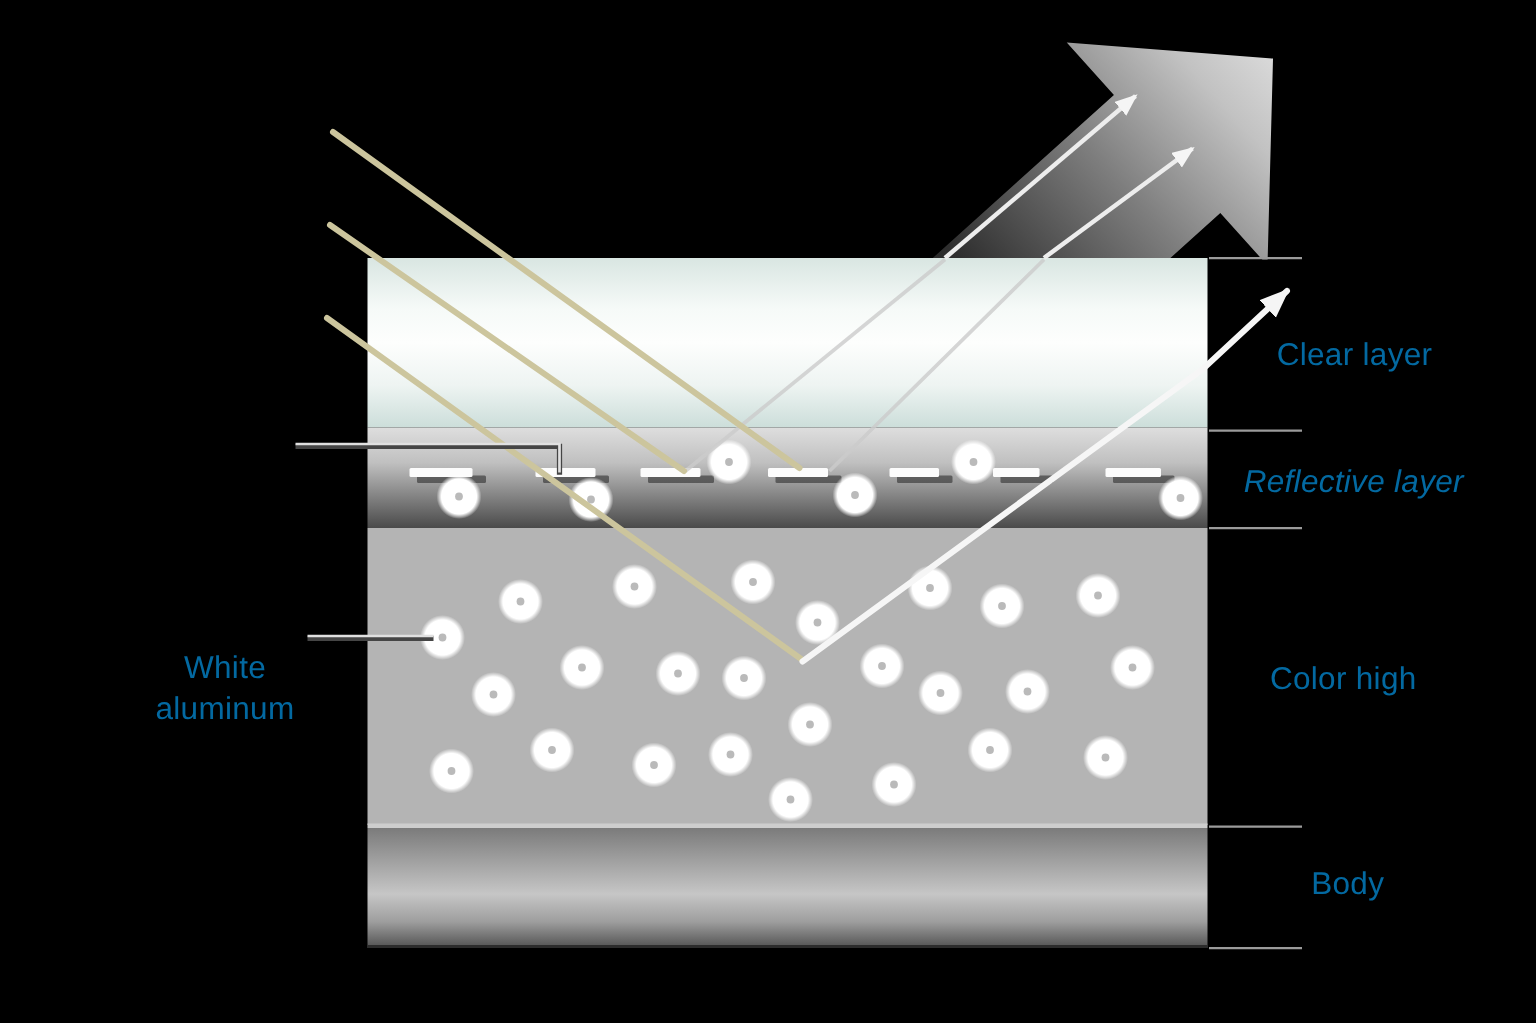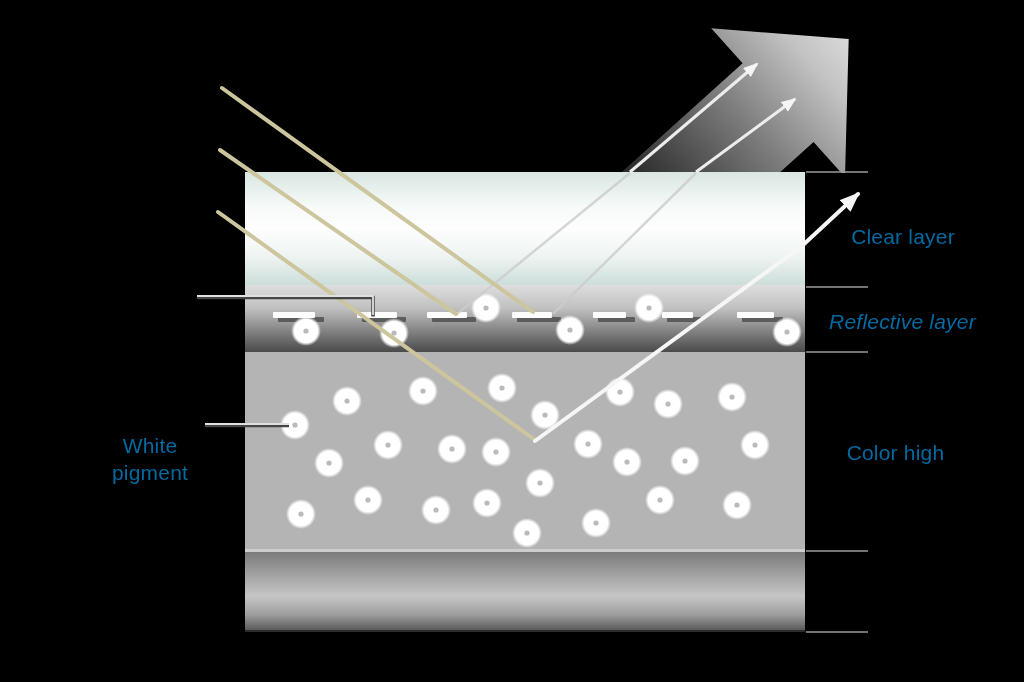--- a/index.html
+++ b/index.html
@@ -189,19 +189,20 @@
         <polyline points="205,424 289,424" fill="none" stroke="#454545" stroke-width="3.5" transform="translate(0,1.5)"></polyline>
         <polyline points="205,424 289,424" fill="none" stroke="#e0e0e0" stroke-width="1.8"></polyline>
       </g>
   </svg>
 
   <div class="lbl" style="left:8px;top:257px;width:205px;">
   </div>
 
   <div class="lbl" style="left:75px;top:397px;width:150px;margin-top:35px;">
     <div>White</div>
-    <div>pigment</div>
+    <div>aluminum</div>
   </div>
 
   <div class="lbl" style="left:833px;top:223px;width:140px;">Clear layer</div>
   <div class="lbl" style="left:815px;top:308px;width:175px;font-style:italic;">Reflective layer</div>
   <div class="lbl" style="left:823px;top:439px;width:145px;">Color high</div>
+  <div class="lbl" style="left:826px;top:576px;width:145px;">Body</div>
 </div>
 
 </body></html>

